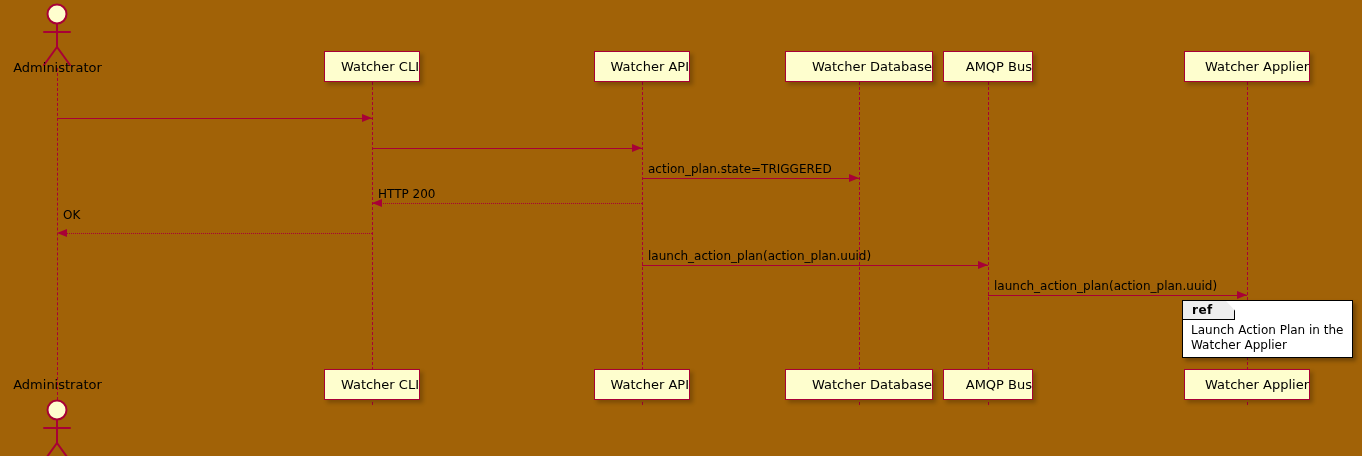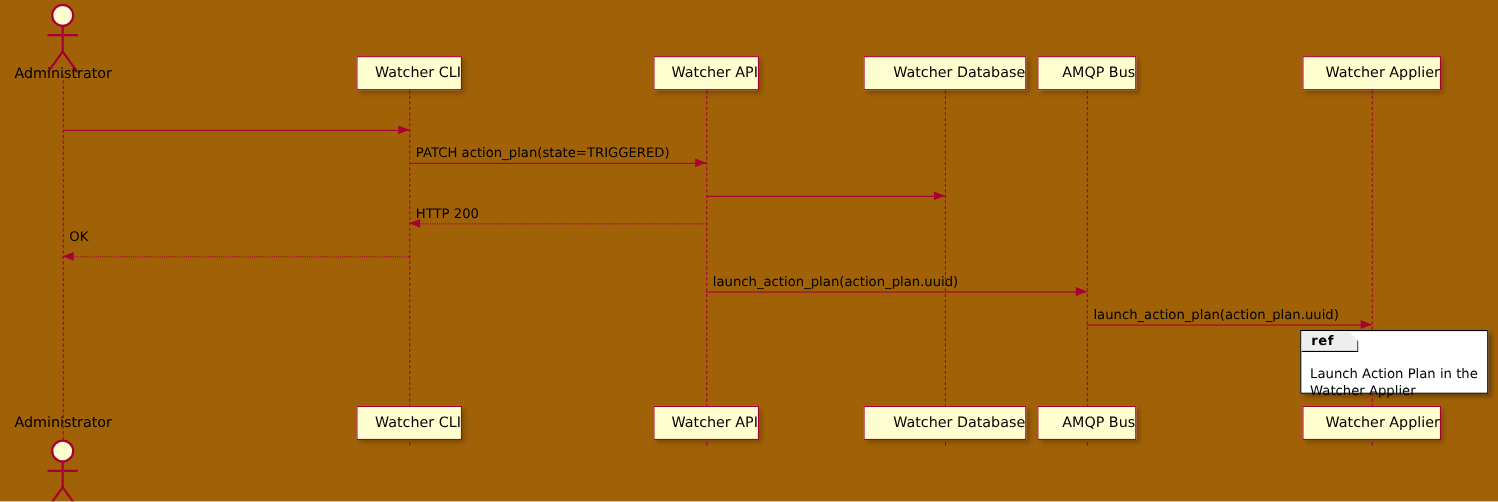--- a/index.html
+++ b/index.html
@@ -178,33 +178,33 @@
     <div class="participant" style="left:1184px; top:51px; width:126px; height:31px;">
       <span>Watcher Applier</span>
     </div>
     <div class="participant" style="left:1184px; top:369px; width:126px; height:31px;">
       <span>Watcher Applier</span>
     </div>
     <div class="msg-line" style="left:57px; top:118px; width:315px;"></div>
     <div class="arrowhead right" style="left:362px; top:114.4px;"></div>
     <div class="msg-line" style="left:372px; top:148px; width:270px;"></div>
     <div class="arrowhead right" style="left:632px; top:144.4px;"></div>
-    <div class="msg-label" style="left:378px; top:132px;">PATCH action_plan(state=TRIGGERED)</div>
     <div class="msg-line" style="left:642px; top:178px; width:217px;"></div>
     <div class="arrowhead right" style="left:849px; top:174.4px;"></div>
+    <div class="msg-label" style="left:648px; top:162px;">action_plan.state=TRIGGERED</div>
     <div class="msg-line dotted" style="left:372px; top:203px; width:270px;"></div>
     <div class="arrowhead left" style="left:372px; top:199.4px;"></div>
     <div class="msg-label" style="left:378px; top:187px;">HTTP 200</div>
     <div class="msg-line dotted" style="left:57px; top:233px; width:315px;"></div>
     <div class="arrowhead left" style="left:57px; top:229.4px;"></div>
     <div class="msg-label" style="left:63px; top:208px;">OK</div>
     <div class="msg-line" style="left:642px; top:265px; width:346px;"></div>
     <div class="arrowhead right" style="left:978px; top:261.4px;"></div>
     <div class="msg-label" style="left:648px; top:249px;">launch_action_plan(action_plan.uuid)</div>
     <div class="msg-line" style="left:988px; top:295px; width:259px;"></div>
     <div class="arrowhead right" style="left:1237px; top:291.4px;"></div>
     <div class="msg-label" style="left:994px; top:279px;">launch_action_plan(action_plan.uuid)</div>
     <div class="ref-box" style="left:1182px; top:300px; width:171px; height:58px;">
       <div class="ref-tab" style="width:52px; height:19px;">ref</div>
-      <div class="ref-text" style="left:8px; top:32px; width:157px;">Launch Action Plan in the
+      <div class="ref-text" style="left:8px; top:22px; width:157px;">Launch Action Plan in the
 Watcher Applier</div>
     </div>
   </div>
 
 </body></html>

